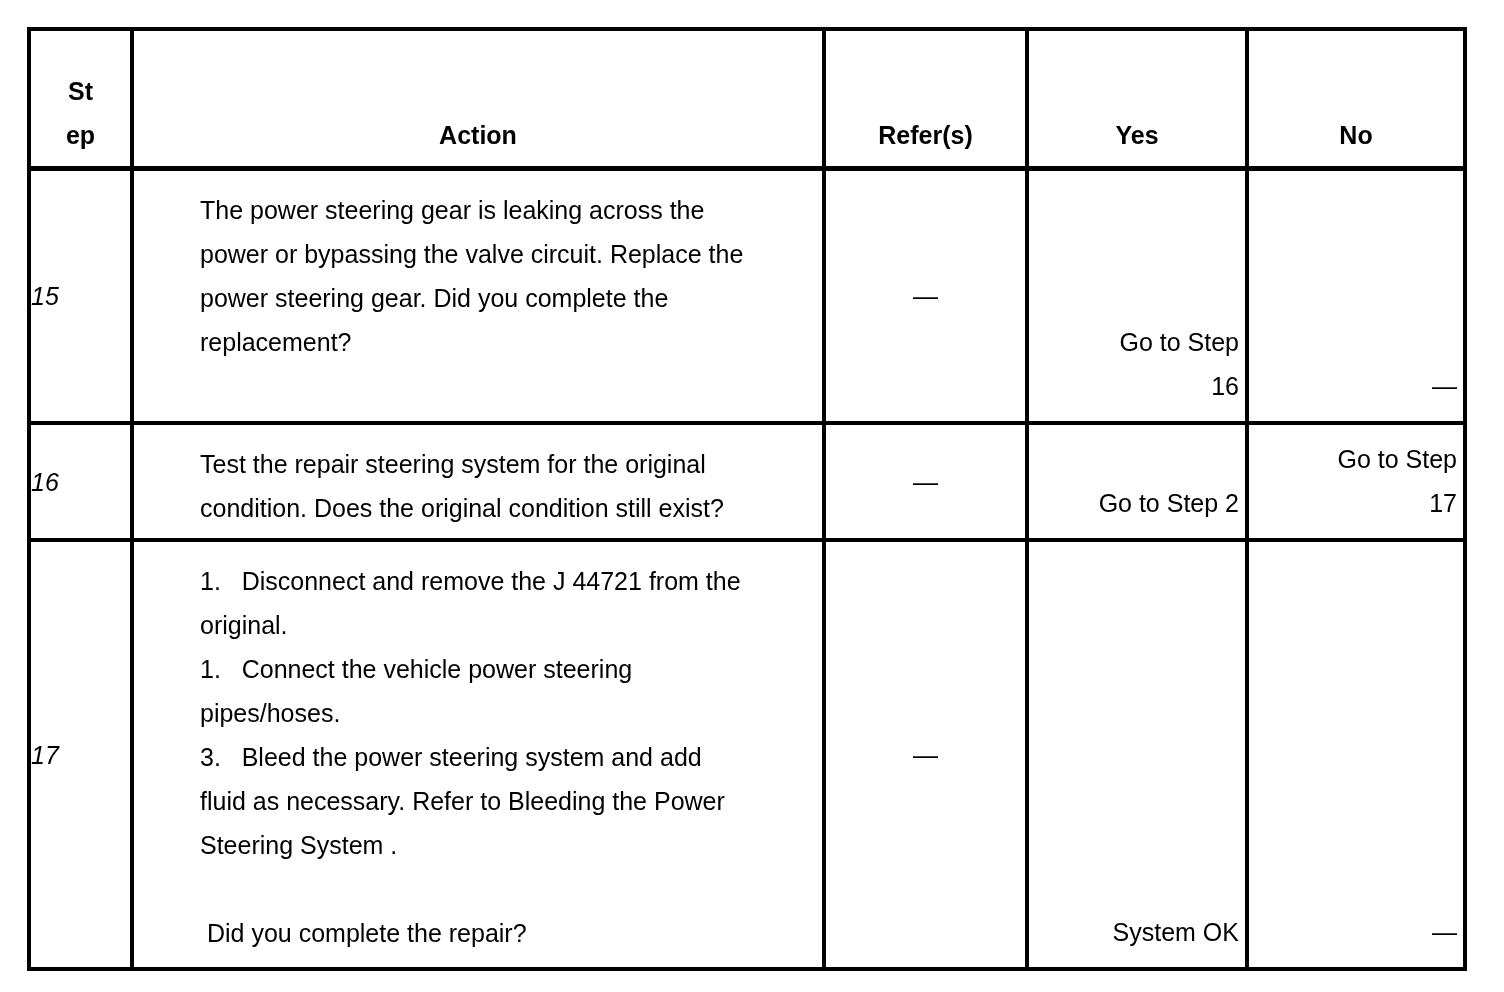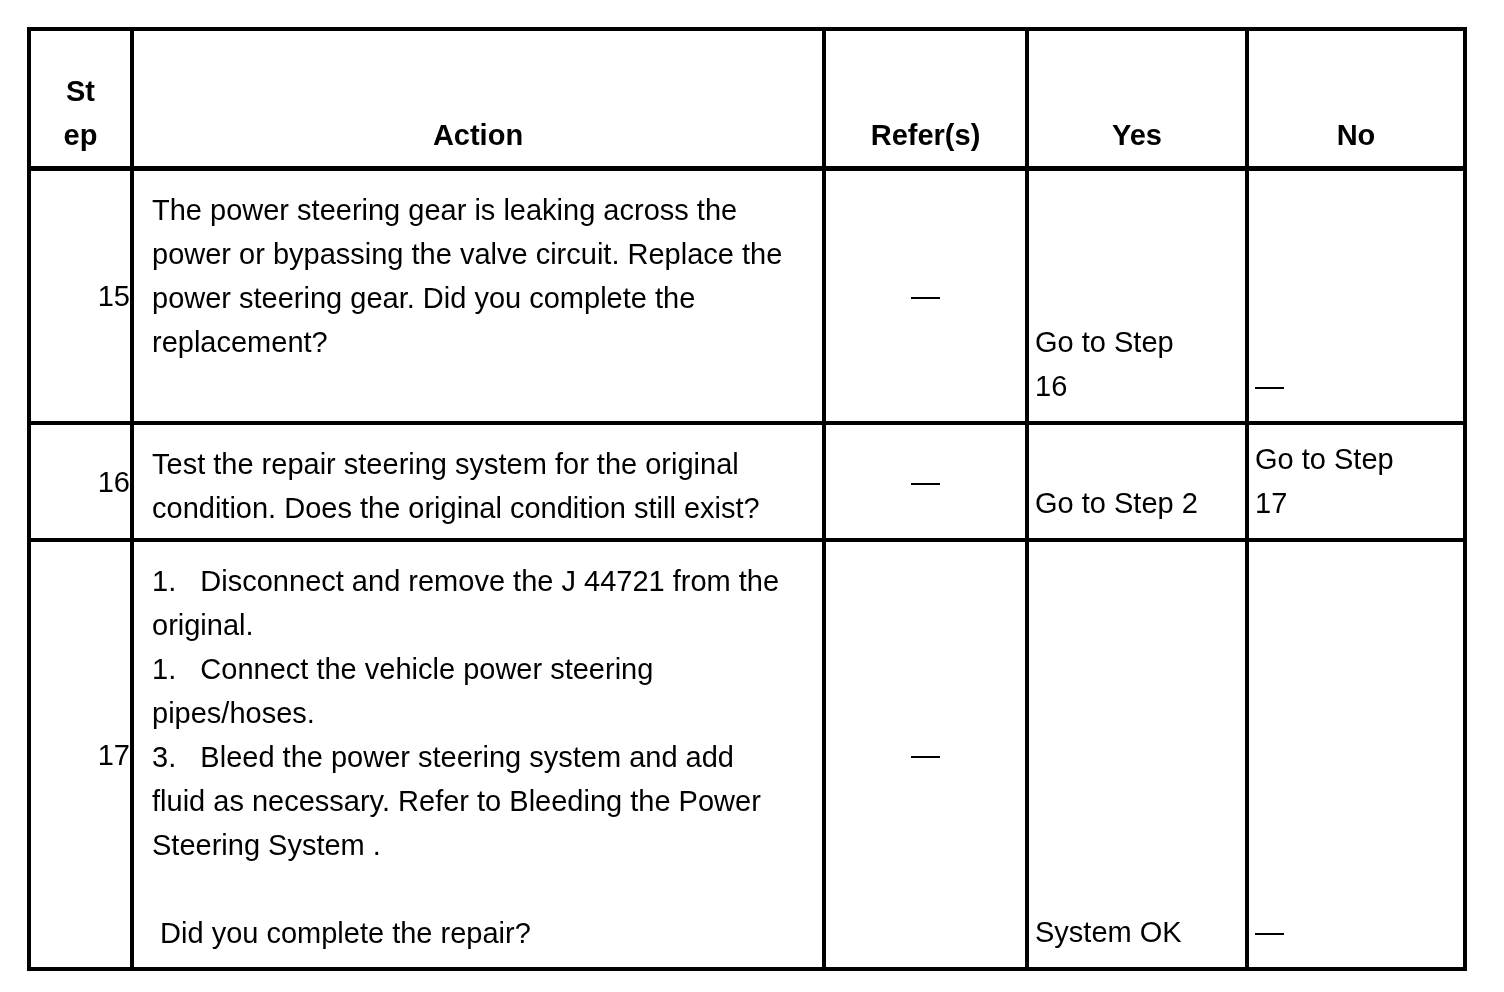--- a/index.html
+++ b/index.html
@@ -21,55 +21,56 @@
     top: 27px;
   }
   table.diag {
     border-collapse: collapse;
     table-layout: fixed;
     width: 1436px;
   }
   table.diag th,
   table.diag td {
     border: 4px solid #000000;
-    font-size: 29px;
+    font-size: 25px;
     line-height: 44px;
     overflow: hidden;
   }
   
   table.diag thead th {
     font-weight: bold;
     vertical-align: bottom;
     text-align: center;
     padding: 0 0 9px 0;
     border-bottom-width: 5px;
   }
   tr.r-header { height: 139px; }
   tr.r-15 { height: 255px; }
   tr.r-16 { height: 117px; }
   tr.r-17 { height: 429px; }
 
   td.step {
-    text-align: right;
+    text-align: left;
     vertical-align: middle;
     padding: 0;
+    font-style: italic;
   }
   td.action {
     text-align: left;
     vertical-align: top;
     padding: 17px 20px 0 18px;
   }
-  td.action .line { white-space: pre-wrap; }
+  td.action .line { white-space: pre-wrap; margin-left: 48px; }
   td.value {
     text-align: center;
     vertical-align: middle;
     padding: 0;
   }
   td.yes, td.no {
-    text-align: left;
+    text-align: right;
     vertical-align: bottom;
     padding: 0 6px 13px 6px;
   }
   .line { white-space: pre-wrap; }
 </style>
 </head>
 <body>
 
 <div class="table-wrap">
   <table class="diag">

